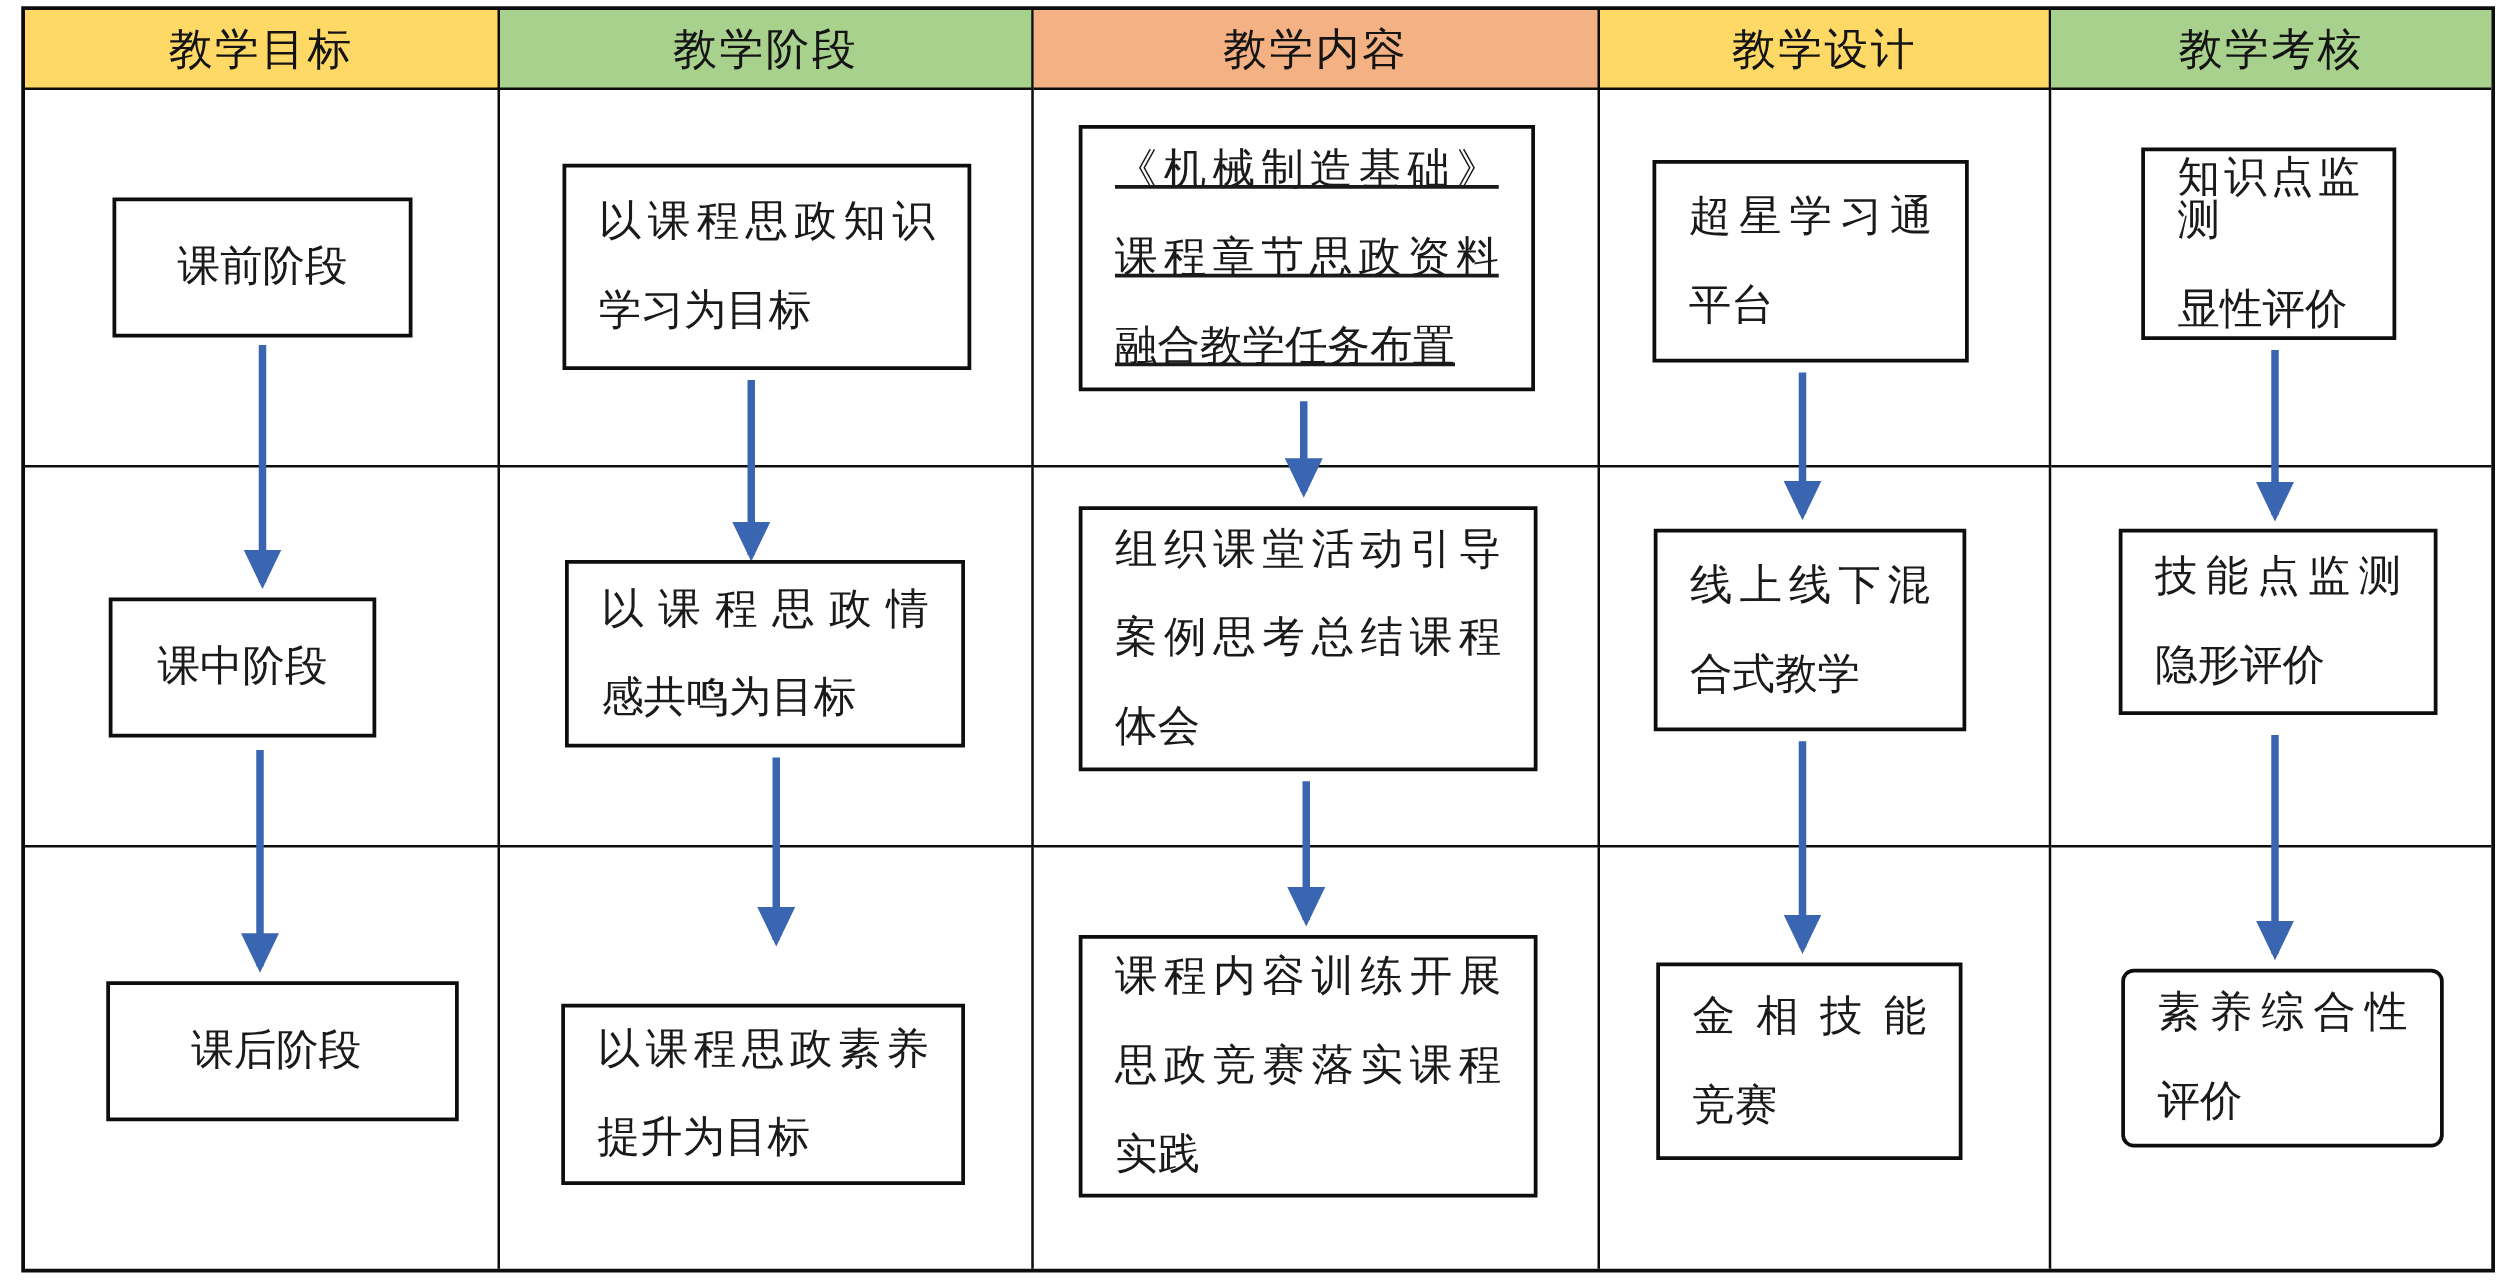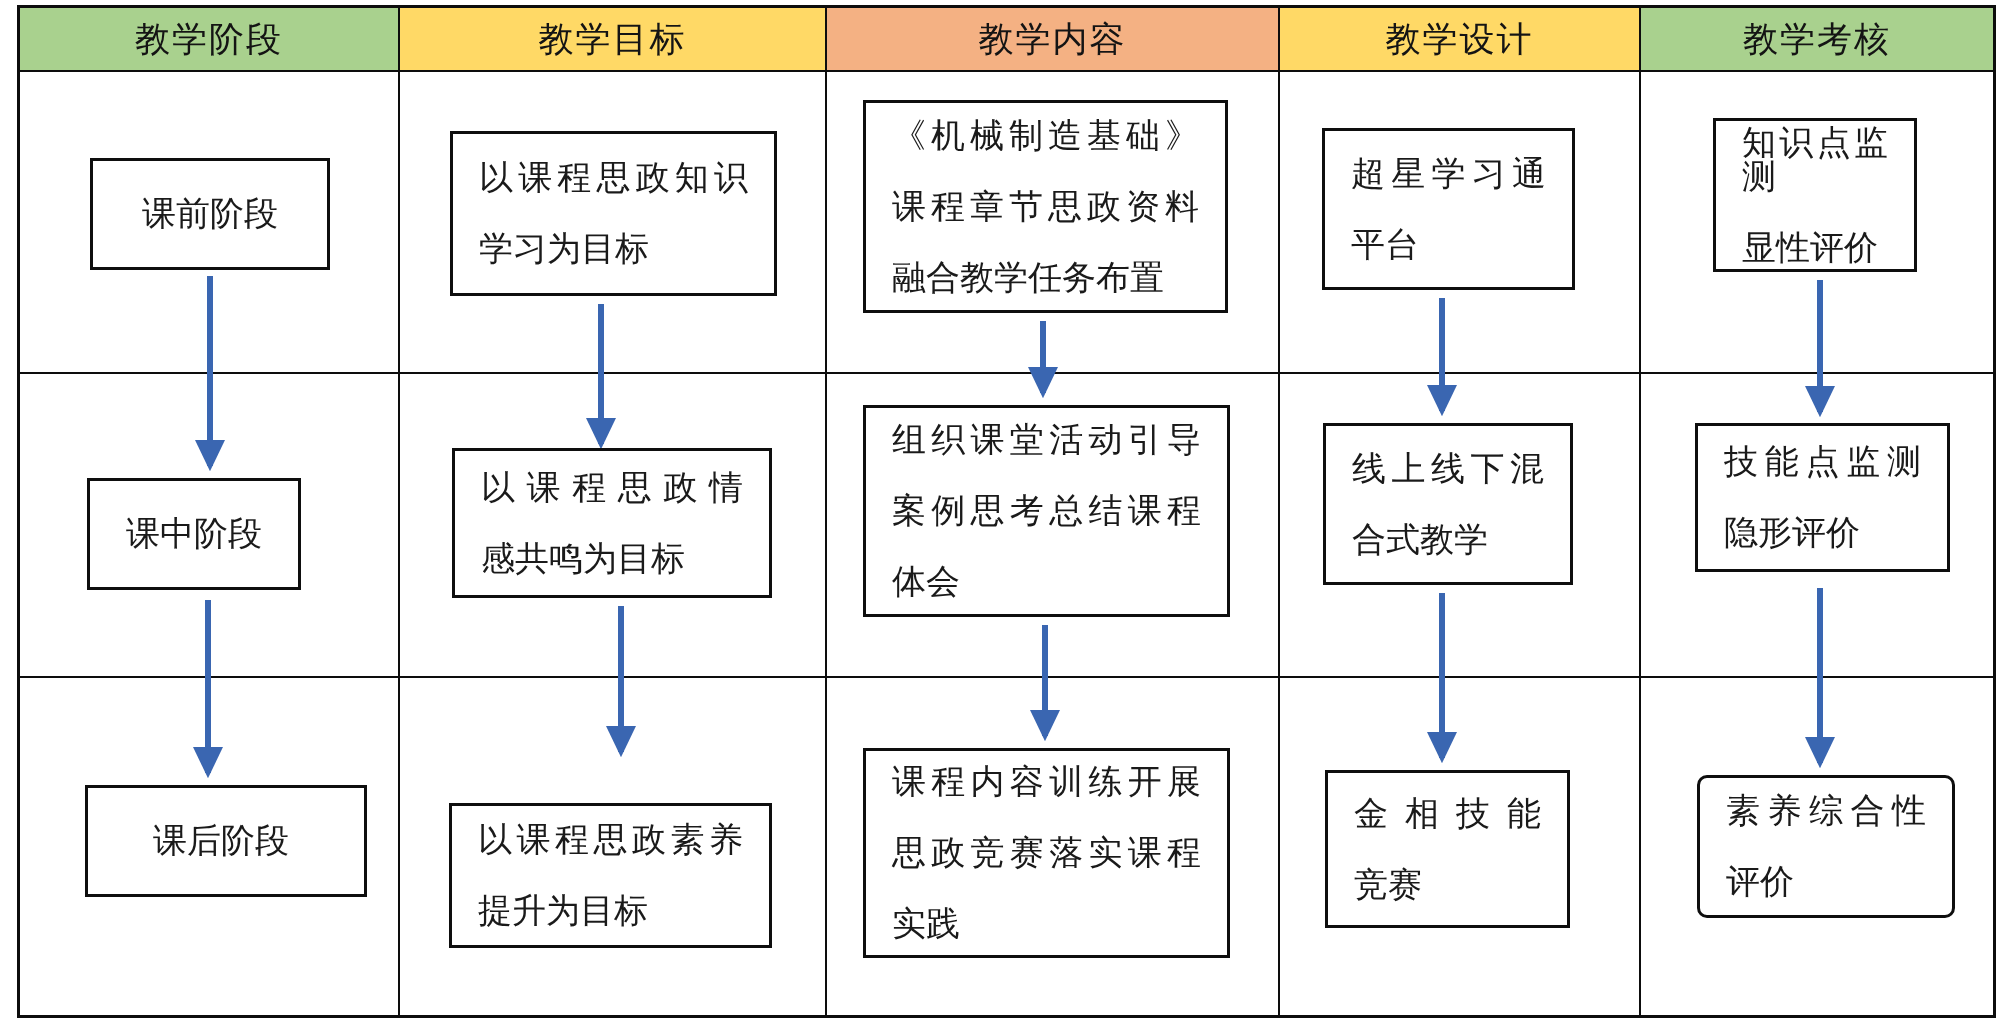--- a/index.html
+++ b/index.html
@@ -46,43 +46,43 @@
   .ln-left   { text-align:left;    text-align-last:left; }
   .ln-center { text-align:center;  text-align-last:center; }
 
   
   .n11 { left:70px;   top:150px; width:240px; height:112px; }
   .n12 { left:67px;   top:470px; width:214px; height:112px;align-items:center; }
   .n13 { left:65px;   top:777px; width:282px; height:112px;padding-left:16px; }
   .n21 { left:430px;  top:123px; width:327px; height:165px; }
   .n22 { left:432px;  top:440px; width:320px; height:150px; }
   .n23 { left:429px;  top:755px; width:323px; height:145px;margin-top:40px; }
-  .n31 { left:843px;  top:92px;  width:365px; height:213px; }
+  .n31 { left:843px;  top:92px;  width:365px; height:213px;text-decoration:underline; }
   .n32 { left:843px;  top:397px; width:367px; height:212px; }
   .n33 { left:843px;  top:740px; width:367px; height:210px; }
   .n41 { left:1302px; top:120px; width:253px; height:162px; }
   .n42 { left:1303px; top:415px; width:250px; height:162px; }
   .n43 { left:1305px; top:762px; width:245px; height:158px;gap:37px; }
   .n51 { left:1673px; top:110px; width:204px; height:154px;margin-left:20px; }
   .n52 { left:1675px; top:415px; width:255px; height:149px; }
   .n53 { left:1677px; top:767px; width:258px; height:143px;border-radius:10px; }
 </style>
 </head>
 <body>
 
 <div id="stage">
   <div id="table">
 
     <div id="grid">
 
+      <div class="cell head" style="background-color: rgb(255, 217, 102);">
+        <span>教学目标</span>
+      </div>
       <div class="cell head" title="教学阶段" style="background-color: rgb(169, 209, 142);">
         <span>教学阶段</span>
-      </div>
-      <div class="cell head" style="background-color: rgb(255, 217, 102);">
-        <span>教学目标</span>
       </div>
       <div class="cell head" style="background-color: rgb(244, 177, 131);">
         <span>教学内容</span>
       </div>
       <div class="cell head" style="background-color: rgb(255, 217, 102);">
         <span>教学设计</span>
       </div>
       <div class="cell head last-col" style="background-color: rgb(169, 209, 142);">
         <span>教学考核</span>
       </div>

